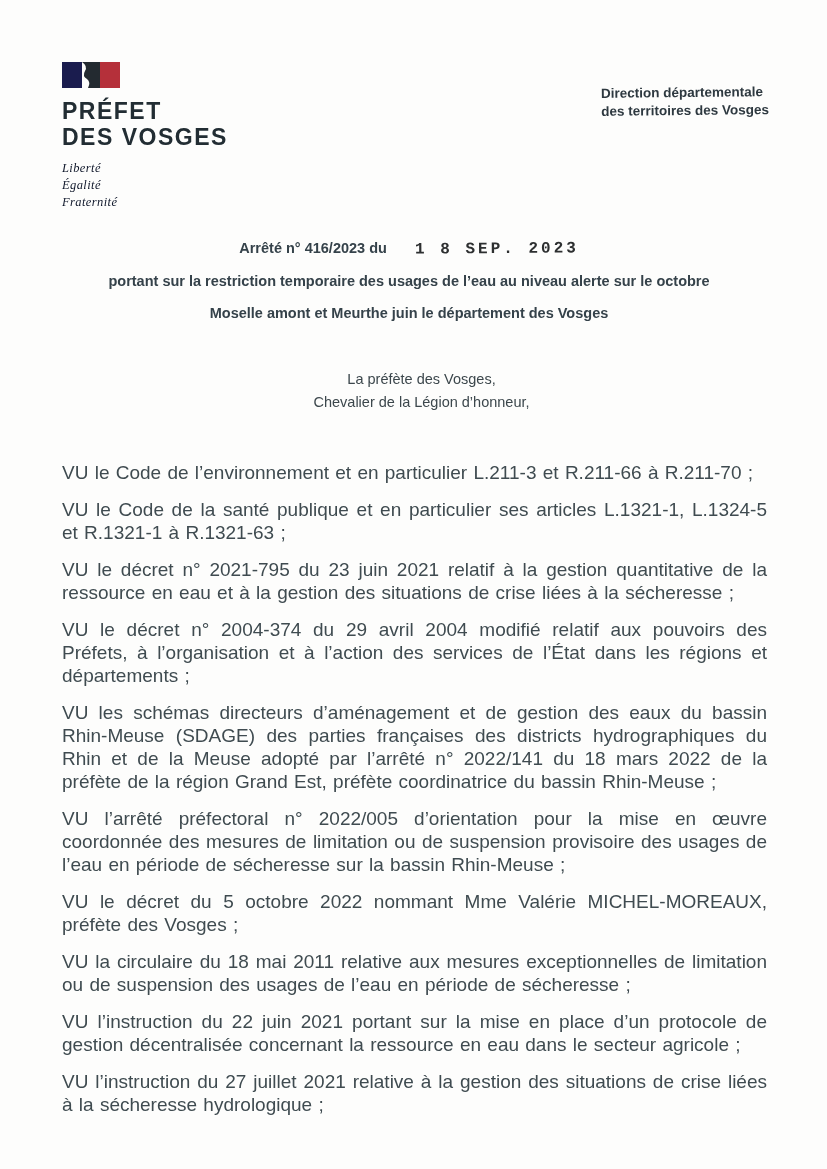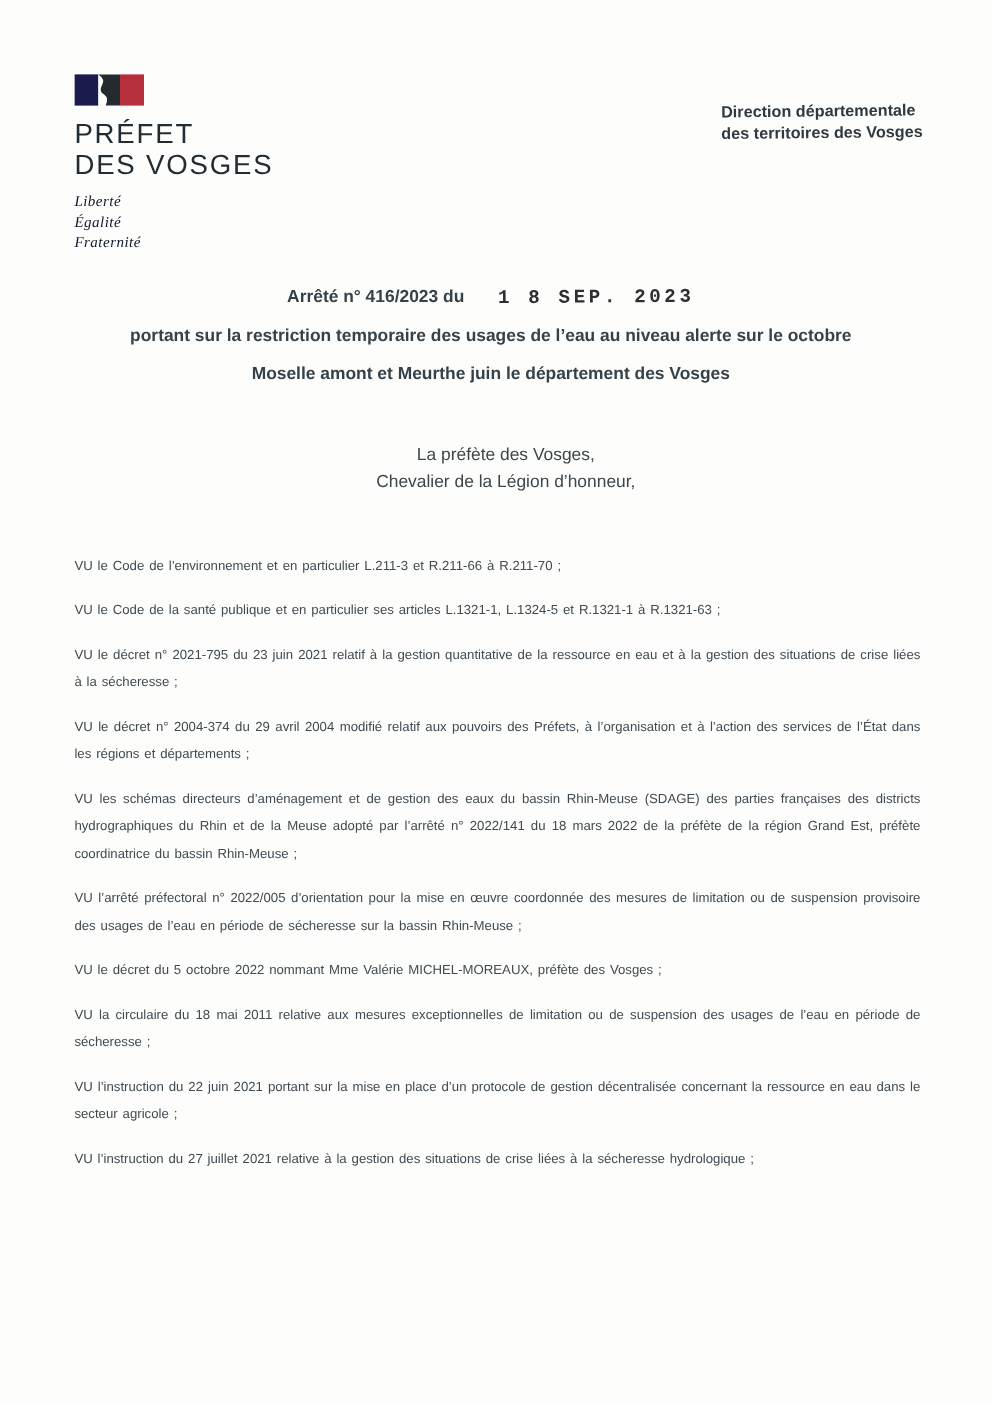--- a/index.html
+++ b/index.html
@@ -11,21 +11,21 @@
     font-family:"Liberation Sans", sans-serif;
     color:#3f4b50;
     overflow:hidden;
     box-sizing:border-box;
   }
   
   .header{position:absolute;top:60px;left:62px;right:58px;}
   .logo-block{position:absolute;left:0;top:0;width:260px;}
   .flag{display:block;margin-bottom:8px;}
   .ministry{
-    font-weight:normal;color:#222d33;
+    font-weight:bold;color:#222d33;
     font-size:23px;line-height:26px;letter-spacing:1.5px;
   }
   .motto{
     margin-top:10px;font-style:italic;color:#0f172a;
     font-size:12.5px;line-height:17px;letter-spacing:.4px;
     font-family:"Liberation Serif", serif;
   }
   .direction{
     position:absolute;right:0;top:24px;
     font-weight:bold;color:#2e3940;
@@ -50,21 +50,21 @@
     position:absolute;top:368px;left:74px;right:58px;
     text-align:center;color:#3c474c;
     font-size:14.5px;line-height:23px;
   }
   
   .body{
     position:absolute;top:461px;left:62px;right:60px;
   }
   .body p{
     margin:0 0 14px 0;
-    font-size:11px;line-height:23px;
+    font-size:19px;line-height:23px;
     text-align:justify;
     color:#3f4b50;
     word-spacing:1px;
   }
 </style>
 </head>
 <body>
 
 <div class="page">
 

